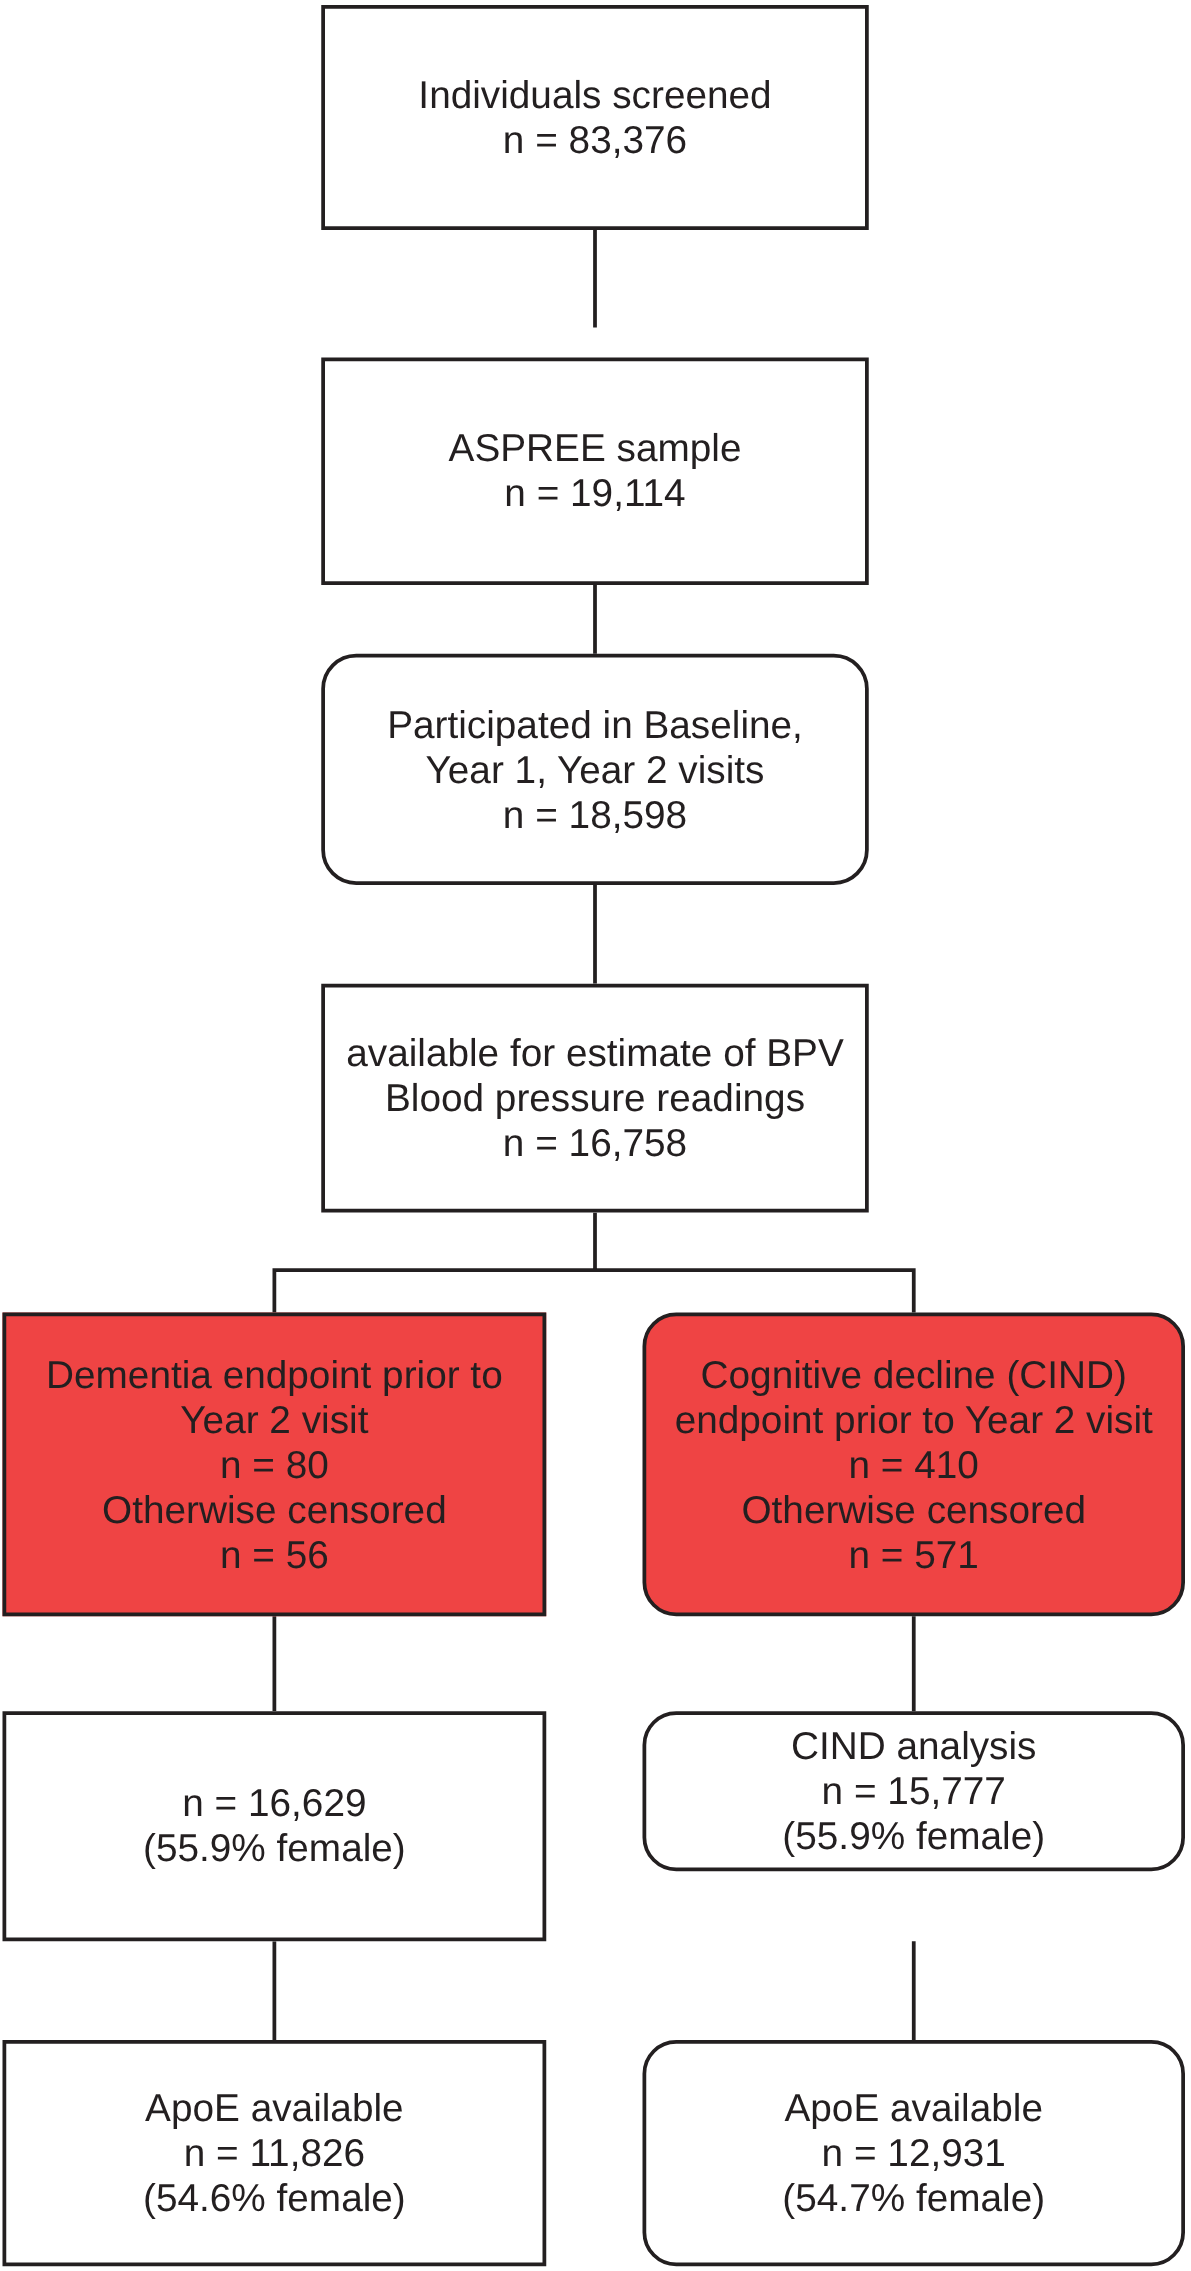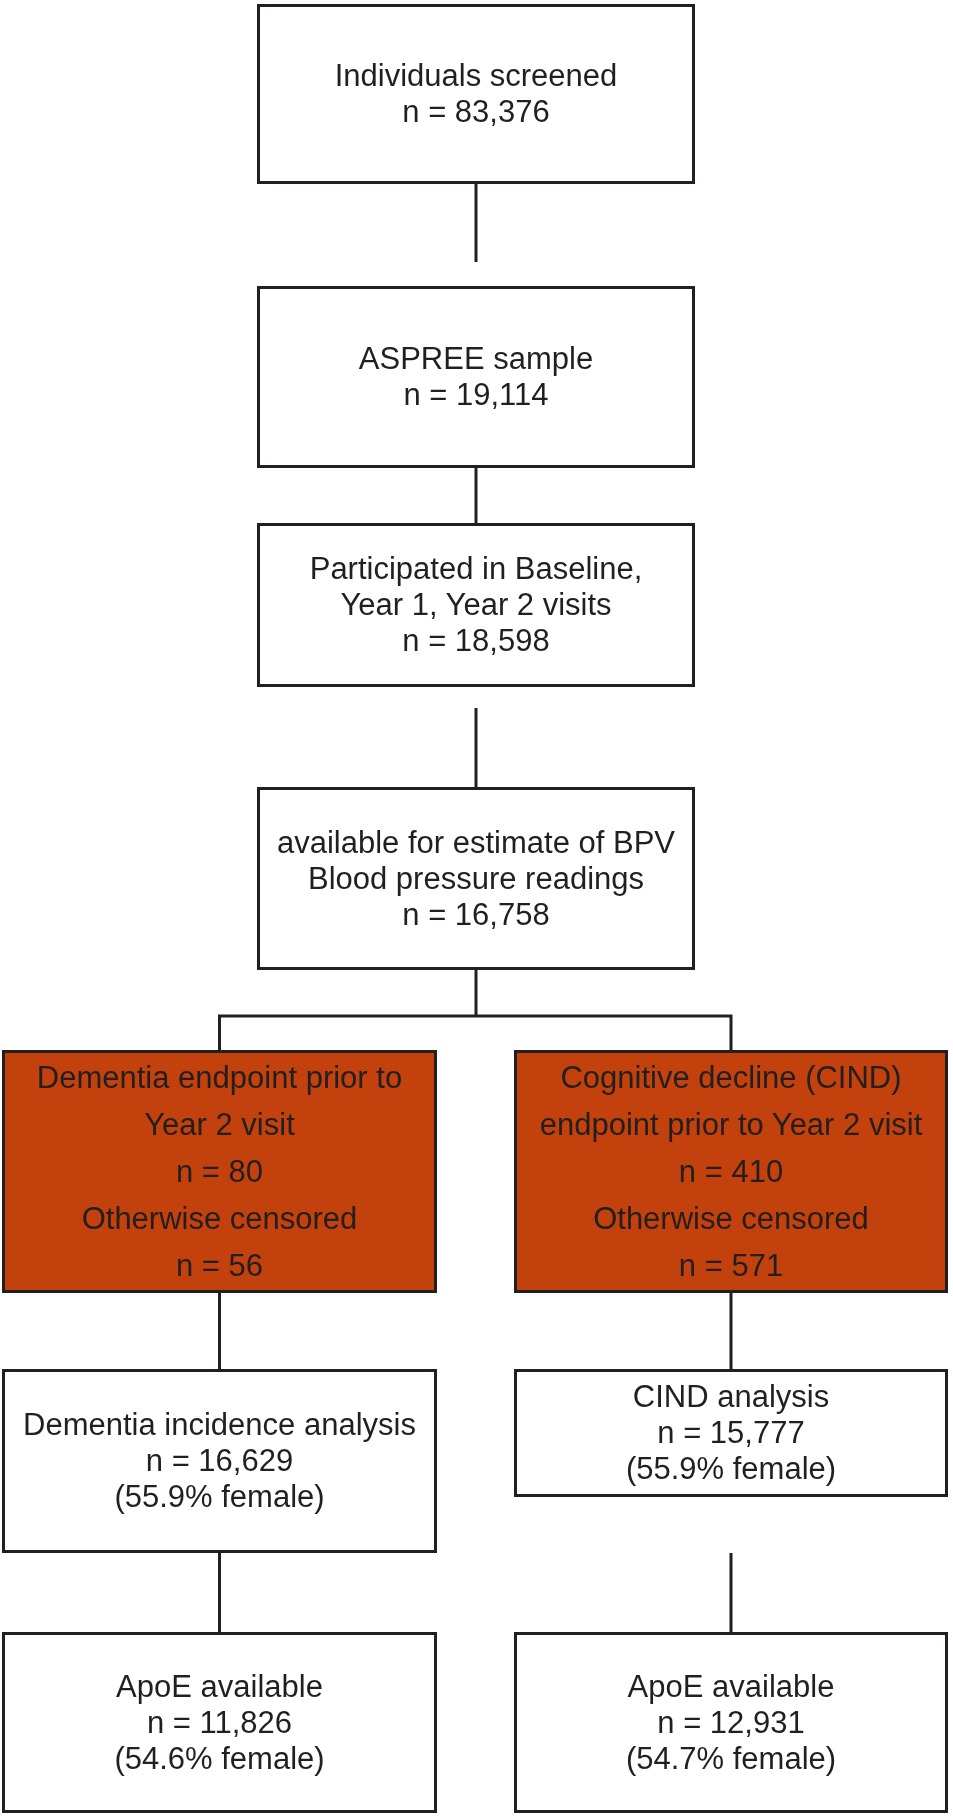--- a/index.html
+++ b/index.html
@@ -27,32 +27,31 @@
     box-sizing: border-box;
     border: 3px solid #231f20;
     background: #ffffff;
     display: flex;
     flex-direction: column;
     justify-content: center;
     align-items: center;
     text-align: center;
   }
   .node.gray {
-    background: #c2410c;
-    gap: 11px;
+    background: #ef4444;
   }
   .node .line {
     font-size: 31px;
     line-height: 36px;
     white-space: nowrap;
   }
   
   .col-mid   { left: 257px; width: 438px; }
   .col-left  { left: 2px;   width: 435px; }
-  .col-right { left: 514px; width: 434px; }
+  .col-right { left: 514px; width: 434px; border-radius: 27px; }
 </style>
 </head>
 <body>
 
 <div class="canvas">
 
   <svg class="connector-layer" viewBox="0 0 953 1817" xmlns="http://www.w3.org/2000/svg">
     <path d="M476 184 V262
              M476 444 V523
              M476 708 V787
@@ -69,21 +68,21 @@
   <div class="node col-mid" style="top:4px; height:180px;">
     <div class="line">Individuals screened</div>
     <div class="line">n = 83,376</div>
   </div>
 
   <div class="node col-mid" style="top:262px; height:182px;margin-top:24px;">
     <div class="line">ASPREE sample</div>
     <div class="line">n = 19,114</div>
   </div>
 
-  <div class="node col-mid" style="top:523px; height:164px;">
+  <div class="node col-mid" style="top:523px; height:185px;border-radius:28px;">
     <div class="line">Participated in Baseline,</div>
     <div class="line">Year 1, Year 2 visits</div>
     <div class="line">n = 18,598</div>
   </div>
 
   <div class="node col-mid" style="top:787px; height:183px;">
     <div class="line">available for estimate of BPV</div>
     <div class="line">Blood pressure readings</div>
     <div class="line">n = 16,758</div>
   </div>
@@ -98,21 +97,20 @@
 
   <div class="node gray col-right" style="top:1050px; height:243px;">
     <div class="line">Cognitive decline (CIND)</div>
     <div class="line">endpoint prior to Year 2 visit</div>
     <div class="line">n = 410</div>
     <div class="line">Otherwise censored</div>
     <div class="line">n = 571</div>
   </div>
 
   <div class="node col-left" style="top:1369px; height:184px;">
-    <div class="line">Dementia incidence analysis</div>
     <div class="line">n = 16,629</div>
     <div class="line">(55.9% female)</div>
   </div>
 
   <div class="node col-right" style="top:1369px; height:128px;">
     <div class="line">CIND analysis</div>
     <div class="line">n = 15,777</div>
     <div class="line">(55.9% female)</div>
   </div>
 

